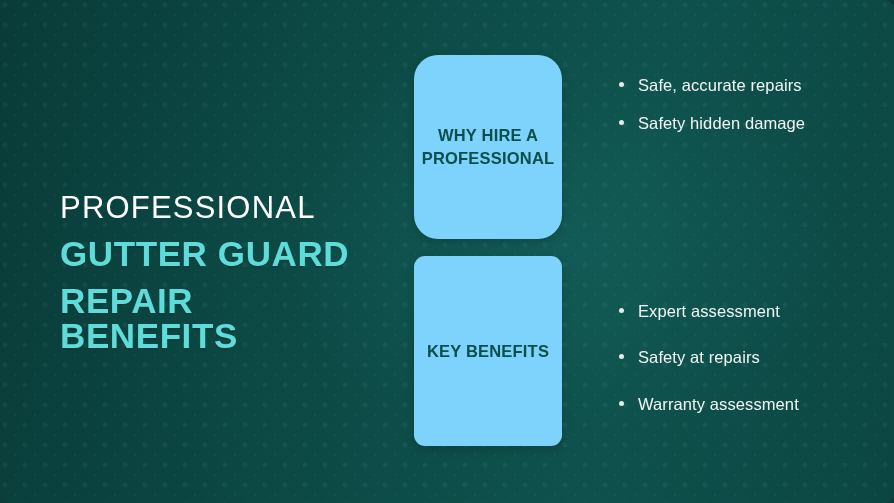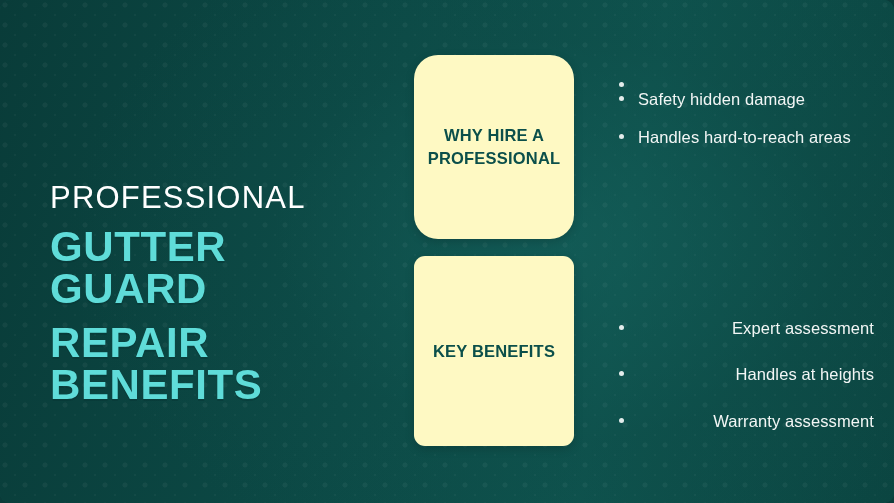--- a/index.html
+++ b/index.html
@@ -45,47 +45,47 @@
   }
 
   
   .headline {
     position: absolute;
     left: 50px;
     top: 182px;
     width: 340px;
   }
   .headline-line {
-    margin: 0;
+    margin: 10px;
     font-weight: 700;
     letter-spacing: 0.4px;
     line-height: 1.0;
   }
   .hl-1 {
     font-size: 31px;
     color: #ffffff;
     font-weight: 400;
     letter-spacing: 1.2px;
     margin-bottom: 13px;
   }
   .hl-2, .hl-3 {
-    font-size: 42px;
+    font-size: 35px;
     color: #5fdcd9;
     font-weight: 700;
     letter-spacing: 0.6px;
     text-shadow: 0 2px 0 rgba(6,50,48,0.35);
   }
   .hl-2 { margin-bottom: 12px; }
 
   
   .card {
     position: absolute;
     left: 414px;
-    width: 160px;
-    background: #fef9c3;
+    width: 148px;
+    background: #7dd3fc;
     border-radius: 24px;
     box-shadow: 0 3px 10px rgba(0,0,0,0.16);
     display: flex;
     align-items: center;
     justify-content: center;
     box-sizing: border-box;
     padding: 10px 12px;
   }
   .card-1 { top: 55px; height: 184px; }
   .card-2 { top: 256px; height: 190px; border-radius: 11px; }
@@ -103,21 +103,21 @@
   
   .bullets {
     position: absolute;
     left: 612px;
     width: 262px;
     margin: 0;
     padding: 0;
     list-style: none;
   }
   .bullets-1 { top: 73px; }
-  .bullets-2 { top: 316px; text-align: right; }
+  .bullets-2 { top: 299px; }
 
   .bullet-item {
     position: relative;
     padding-left: 26px;
     color: #f2f6f5;
     font-size: 16.5px;
     line-height: 1.47;
     letter-spacing: 0.1px;
     margin-bottom: 14px;
   }
@@ -152,39 +152,36 @@
     <p class="card-title">WHY HIRE A PROFESSIONAL</p>
   </div>
 
   <div class="card card-2">
     <p class="card-title">KEY BENEFITS</p>
   </div>
 
   <ul class="bullets bullets-1">
     <li class="bullet-item">
       <span class="bullet-dot"></span>
+      <span>Safe, accurate repairs</span>
     </li>
     <li class="bullet-item">
       <span class="bullet-dot"></span>
       <span>Safety hidden damage</span>
-    </li>
-    <li class="bullet-item">
-      <span class="bullet-dot"></span>
-      <span>Handles hard-to-reach areas</span>
     </li>
   </ul>
 
   <ul class="bullets bullets-2">
     <li class="bullet-item">
       <span class="bullet-dot"></span>
       <span>Expert assessment</span>
     </li>
     <li class="bullet-item">
       <span class="bullet-dot"></span>
-      <span>Handles at heights</span>
+      <span>Safety at repairs</span>
     </li>
     <li class="bullet-item">
       <span class="bullet-dot"></span>
       <span>Warranty assessment</span>
     </li>
   </ul>
 
 </div>
 
 </body></html>

